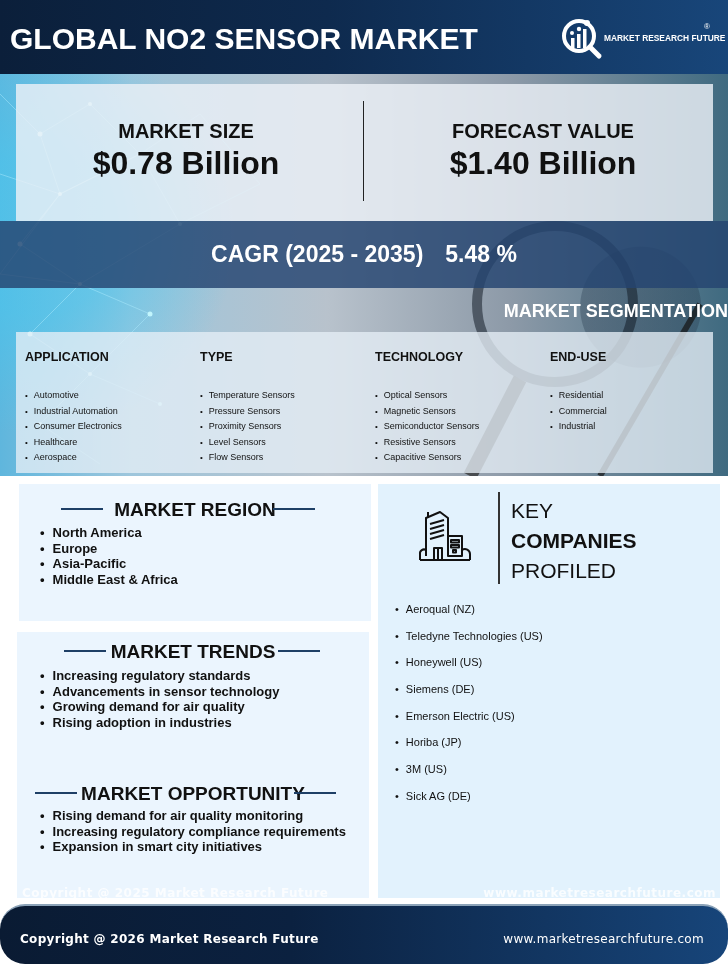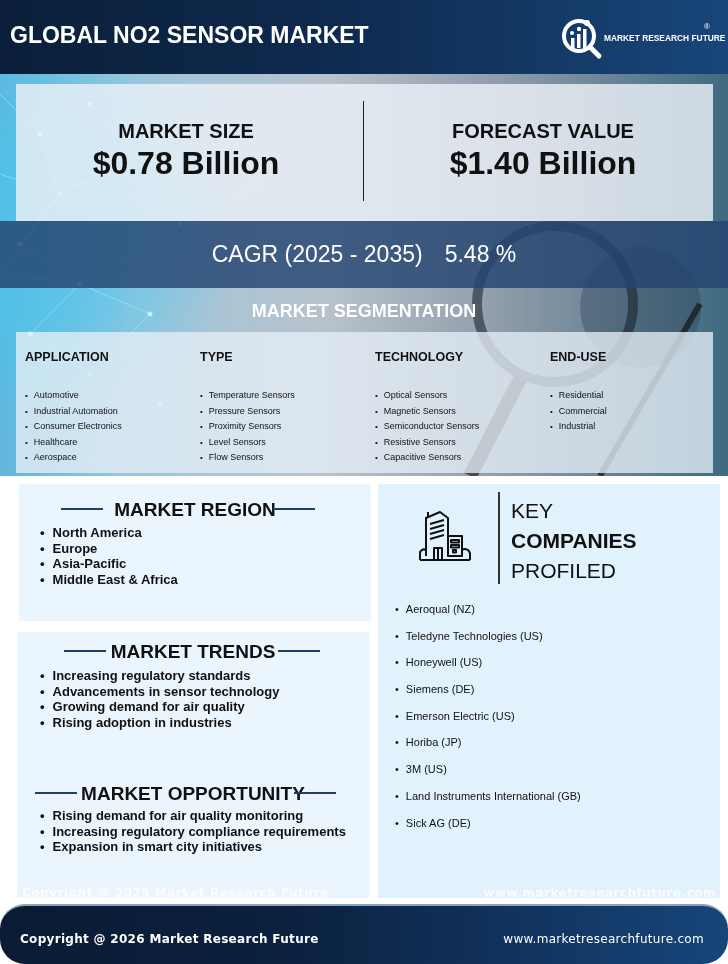--- a/index.html
+++ b/index.html
@@ -6,21 +6,21 @@
   html, body { width: 728px; height: 964px; overflow: hidden; background: #ffffff; }
   body { position: relative; font-family: "Liberation Sans", sans-serif; color: #111; }
 
   
   .header {
     position: absolute; left: 0; top: 0; width: 728px; height: 74px;
     background: linear-gradient(90deg, #0b1f3a 0%, #0e2a4e 45%, #18467a 100%);
   }
   .header-title {
     position: absolute; left: 10px; top: 22px;
-    color: #fff; font-weight: bold; font-size: 23px; letter-spacing: 0px;
+    color: #fff; font-weight: bold; font-size: 30px; letter-spacing: 0px;
     font-family: "Liberation Sans", sans-serif;
   }
   .logo { position: absolute; left: 561px; top: 16px; width: 160px; height: 44px; }
   .logo-text {
     position: absolute; left: 43px; top: 17px; color: #fff; font-weight: bold;
     font-size: 8.4px; white-space: nowrap; font-family: "Liberation Sans", sans-serif;
   }
   .logo-reg { position: absolute; left: 143px; top: 6px; color: #fff; font-size: 8px; }
 
   
@@ -46,26 +46,26 @@
   .kpi.right { left: 357px; }
   .kpi-label { font-weight: bold; font-size: 20px; color: #111; font-family: "Liberation Sans", sans-serif; }
   .kpi-value { font-weight: bold; font-size: 32px; color: #111; margin-top: 2px; font-family: "Liberation Sans", sans-serif; }
 
   .cagr-band {
     position: absolute; left: 0; top: 147px; width: 728px; height: 67px;
     background: rgba(36,68,112,0.82);
     display: flex; align-items: center; justify-content: center;
   }
   .cagr-label, .cagr-value {
-    color: #fff; font-weight: normal; font-size: 23px; font-family: "Liberation Sans", sans-serif;
+    color: #fff; font-weight: bold; font-size: 23px; font-family: "Liberation Sans", sans-serif;
   }
   .cagr-value { margin-left: 22px; }
 
   .seg-title {
-    position: absolute; left: 0; top: 227px; width: 728px; text-align: center;
+    position: absolute; left: 0; top: 227px; width: 728px; text-align: right;
     color: #fff; font-weight: bold; font-size: 18px;
   }
   .seg-panel {
     position: absolute; left: 16px; top: 258px; width: 697px; height: 141px;
     background: rgba(230,238,246,0.78);
   }
   .seg-col { position: absolute; top: 18px; width: 175px; }
   .seg-col h3 { font-size: 12.5px; font-weight: bold; color: #111; margin-left: 9px; }
   .seg-col ul { list-style: none; margin-top: 24px; margin-left: 9px; }
   .seg-col li { font-size: 9px; color: #111; height: 15.6px; line-height: 15.6px; }
@@ -295,21 +295,20 @@
     <div>PROFILED</div>
   </div>
   <ul class="kc-list">
     <li>Aeroqual (NZ)</li>
     <li>Teledyne Technologies (US)</li>
     <li>Honeywell (US)</li>
     <li>Siemens (DE)</li>
     <li>Emerson Electric (US)</li>
     <li>Horiba (JP)</li>
     <li>3M (US)</li>
-    <li>Land Instruments International (GB)</li>
     <li>Sick AG (DE)</li>
   </ul>
 </div>
 
 <div class="ghost" style="left:22px">Copyright @ 2025 Market Research Future</div>
 <div class="ghost" style="right:12px">www.marketresearchfuture.com</div>
 
 <div class="footer">
   <div class="footer-copy">Copyright @ 2026 Market Research Future</div>
   <div class="footer-url">www.marketresearchfuture.com</div>

